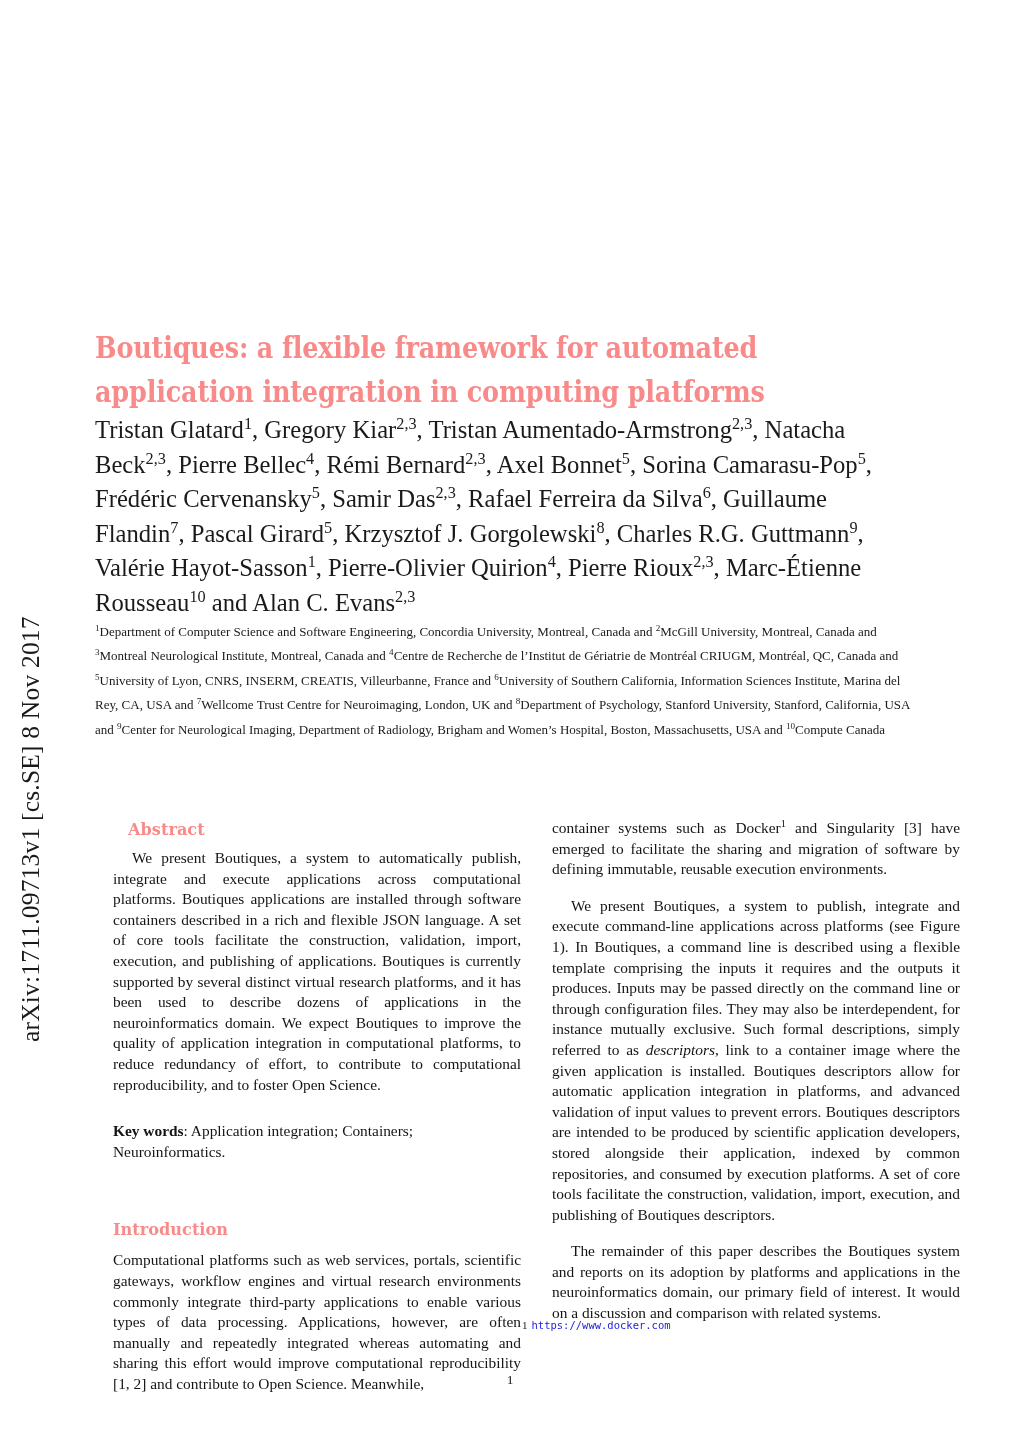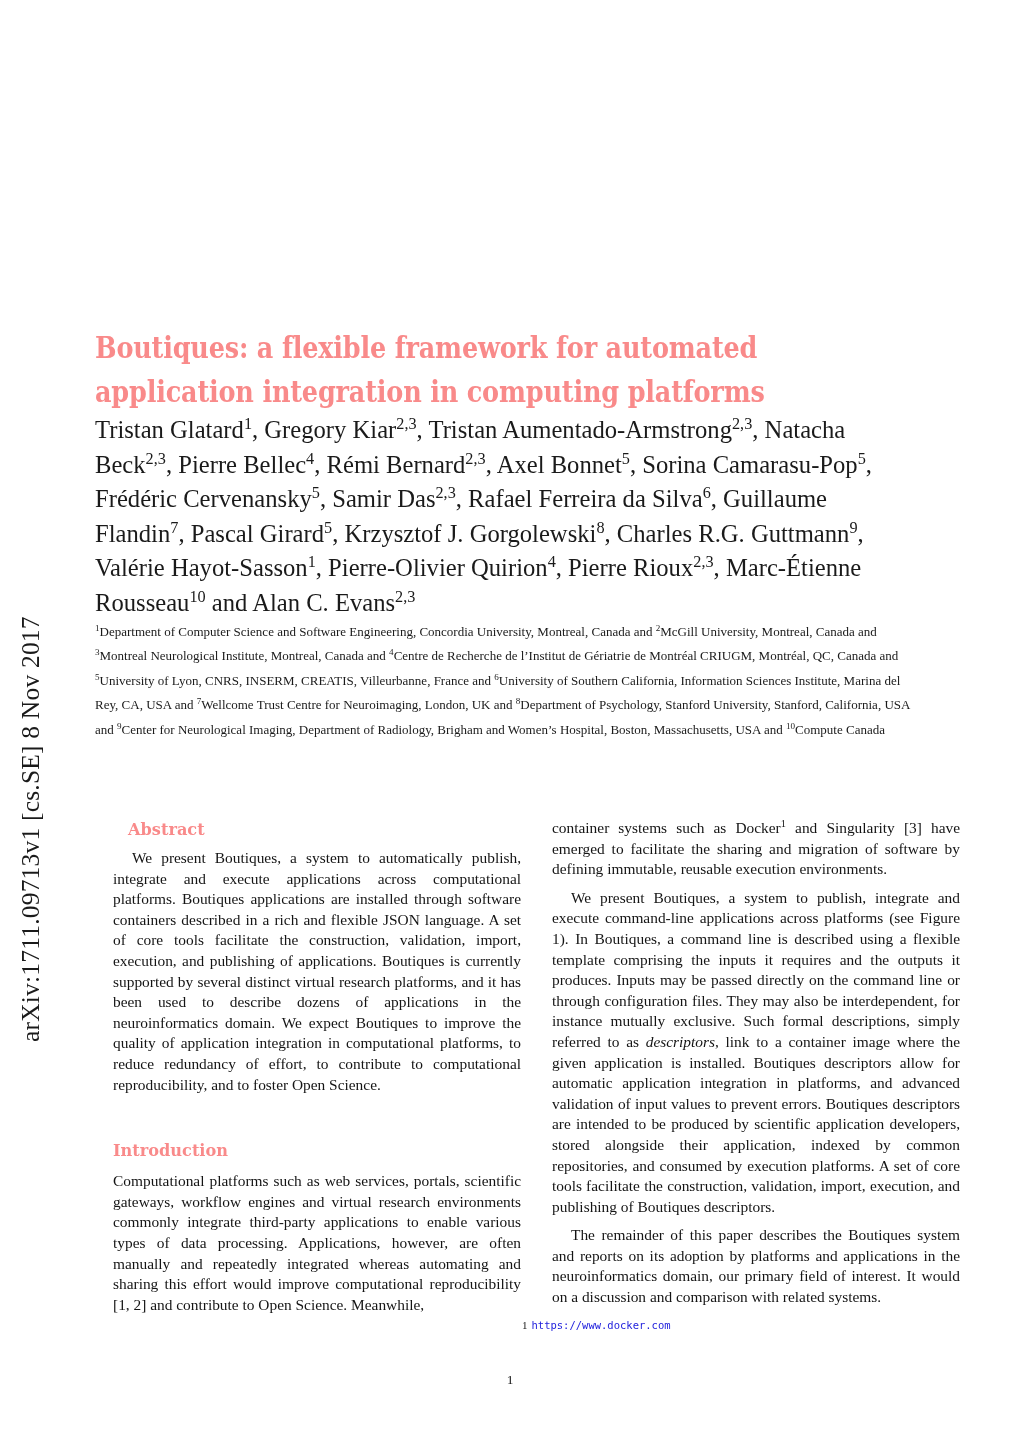--- a/index.html
+++ b/index.html
@@ -128,33 +128,33 @@
 
   p.body {
     margin: 0;
     font-size: 15.4px;
     line-height: 20.6px;
     text-align: justify;
     text-justify: inter-word;
     hyphens: none;
     color: #141414;
   }
-  p.body + p.body { margin-top: 8px; }
+  p.body + p.body { margin-top: 16px; }
   p.indent { text-indent: 19px; }
 
   p.keywords {
     margin: 26px 0 0 0;
     font-size: 15.4px;
     line-height: 20.6px;
     text-align: left;
     color: #141414;
   }
   p.keywords b { font-weight: bold; }
 
-  .intro-block { margin-top: 44px; }
+  .intro-block { margin-top: 56px; }
 
   em.ital { font-style: italic; }
   sup.fn { font-size: 0.68em; vertical-align: super; line-height: 0; }
 
   
   .footnote {
     position: absolute;
     left: 522px;
     top: 1318px;
     width: 408px;
@@ -199,20 +199,21 @@
     <span>application integration in computing platforms</span>
   </h1>
 
   <div class="authors">Tristan Glatard<sup>1</sup>, Gregory Kiar<sup>2,3</sup>, Tristan Aumentado-Armstrong<sup>2,3</sup>, Natacha Beck<sup>2,3</sup>, Pierre Bellec<sup>4</sup>, Rémi Bernard<sup>2,3</sup>, Axel Bonnet<sup>5</sup>, Sorina Camarasu-Pop<sup>5</sup>, Frédéric Cervenansky<sup>5</sup>, Samir Das<sup>2,3</sup>, Rafael Ferreira da Silva<sup>6</sup>, Guillaume Flandin<sup>7</sup>, Pascal Girard<sup>5</sup>, Krzysztof J. Gorgolewski<sup>8</sup>, Charles R.G. Guttmann<sup>9</sup>, Valérie Hayot-Sasson<sup>1</sup>, Pierre-Olivier Quirion<sup>4</sup>, Pierre Rioux<sup>2,3</sup>, Marc-Étienne Rousseau<sup>10</sup> and Alan C. Evans<sup>2,3</sup></div>
 
   <div class="affiliations"><sup>1</sup>Department of Computer Science and Software Engineering, Concordia University, Montreal, Canada and <sup>2</sup>McGill University, Montreal, Canada and <sup>3</sup>Montreal Neurological Institute, Montreal, Canada and <sup>4</sup>Centre de Recherche de l’Institut de Gériatrie de Montréal CRIUGM, Montréal, QC, Canada and <sup>5</sup>University of Lyon, CNRS, INSERM, CREATIS, Villeurbanne, France and <sup>6</sup>University of Southern California, Information Sciences Institute, Marina del Rey, CA, USA and <sup>7</sup>Wellcome Trust Centre for Neuroimaging, London, UK and <sup>8</sup>Department of Psychology, Stanford University, Stanford, California, USA and <sup>9</sup>Center for Neurological Imaging, Department of Radiology, Brigham and Women’s Hospital, Boston, Massachusetts, USA and <sup>10</sup>Compute Canada</div>
 
   <div class="col col-left">
     <div class="sec-head abstract-head">Abstract</div>
     <p class="body indent">We present Boutiques, a system to automatically publish, integrate and execute applications across computational platforms.  Boutiques applications are installed through software containers described in a rich and flexible JSON language. A set of core tools facilitate the construction, validation, import, execution, and publishing of applications. Boutiques is currently supported by several distinct virtual research platforms, and it has been used to describe dozens of applications in the neuroinformatics domain. We expect Boutiques to improve the quality of application integration in computational platforms, to reduce redundancy of effort, to contribute to computational reproducibility, and to foster Open Science.</p>
+    <p class="keywords"><b>Key words</b><span>: Application integration; Containers; Neuroinformatics.</span></p>
 
     <div class="intro-block">
       <div class="sec-head intro-head">Introduction</div>
       <p class="body">Computational platforms such as web services, portals, scientific gateways, workflow engines and virtual research environments commonly integrate third-party applications to enable various types of data processing.  Applications, however, are often manually and repeatedly integrated whereas automating and sharing this effort would improve computational reproducibility [1, 2] and contribute to Open Science.  Meanwhile,</p>
     </div>
   </div>
 
   <div class="col col-right">
     <p class="body">container systems such as Docker<sup class="fn">1</sup> and Singularity [3] have emerged to facilitate the sharing and migration of software by defining immutable, reusable execution environments.</p>
     <p class="body indent">We present Boutiques, a system to publish, integrate and execute command-line applications across platforms (see Figure 1). In Boutiques, a command line is described using a flexible template comprising the inputs it requires and the outputs it produces.  Inputs may be passed directly on the command line or through configuration files.  They may also be interdependent, for instance mutually exclusive.  Such formal descriptions, simply referred to as <em class="ital">descriptors</em>, link to a container image where the given application is installed.  Boutiques descriptors allow for automatic application integration in platforms, and advanced validation of input values to prevent errors. Boutiques descriptors are intended to be produced by scientific application developers, stored alongside their application, indexed by common repositories, and consumed by execution platforms. A set of core tools facilitate the construction, validation, import, execution, and publishing of Boutiques descriptors.</p>

